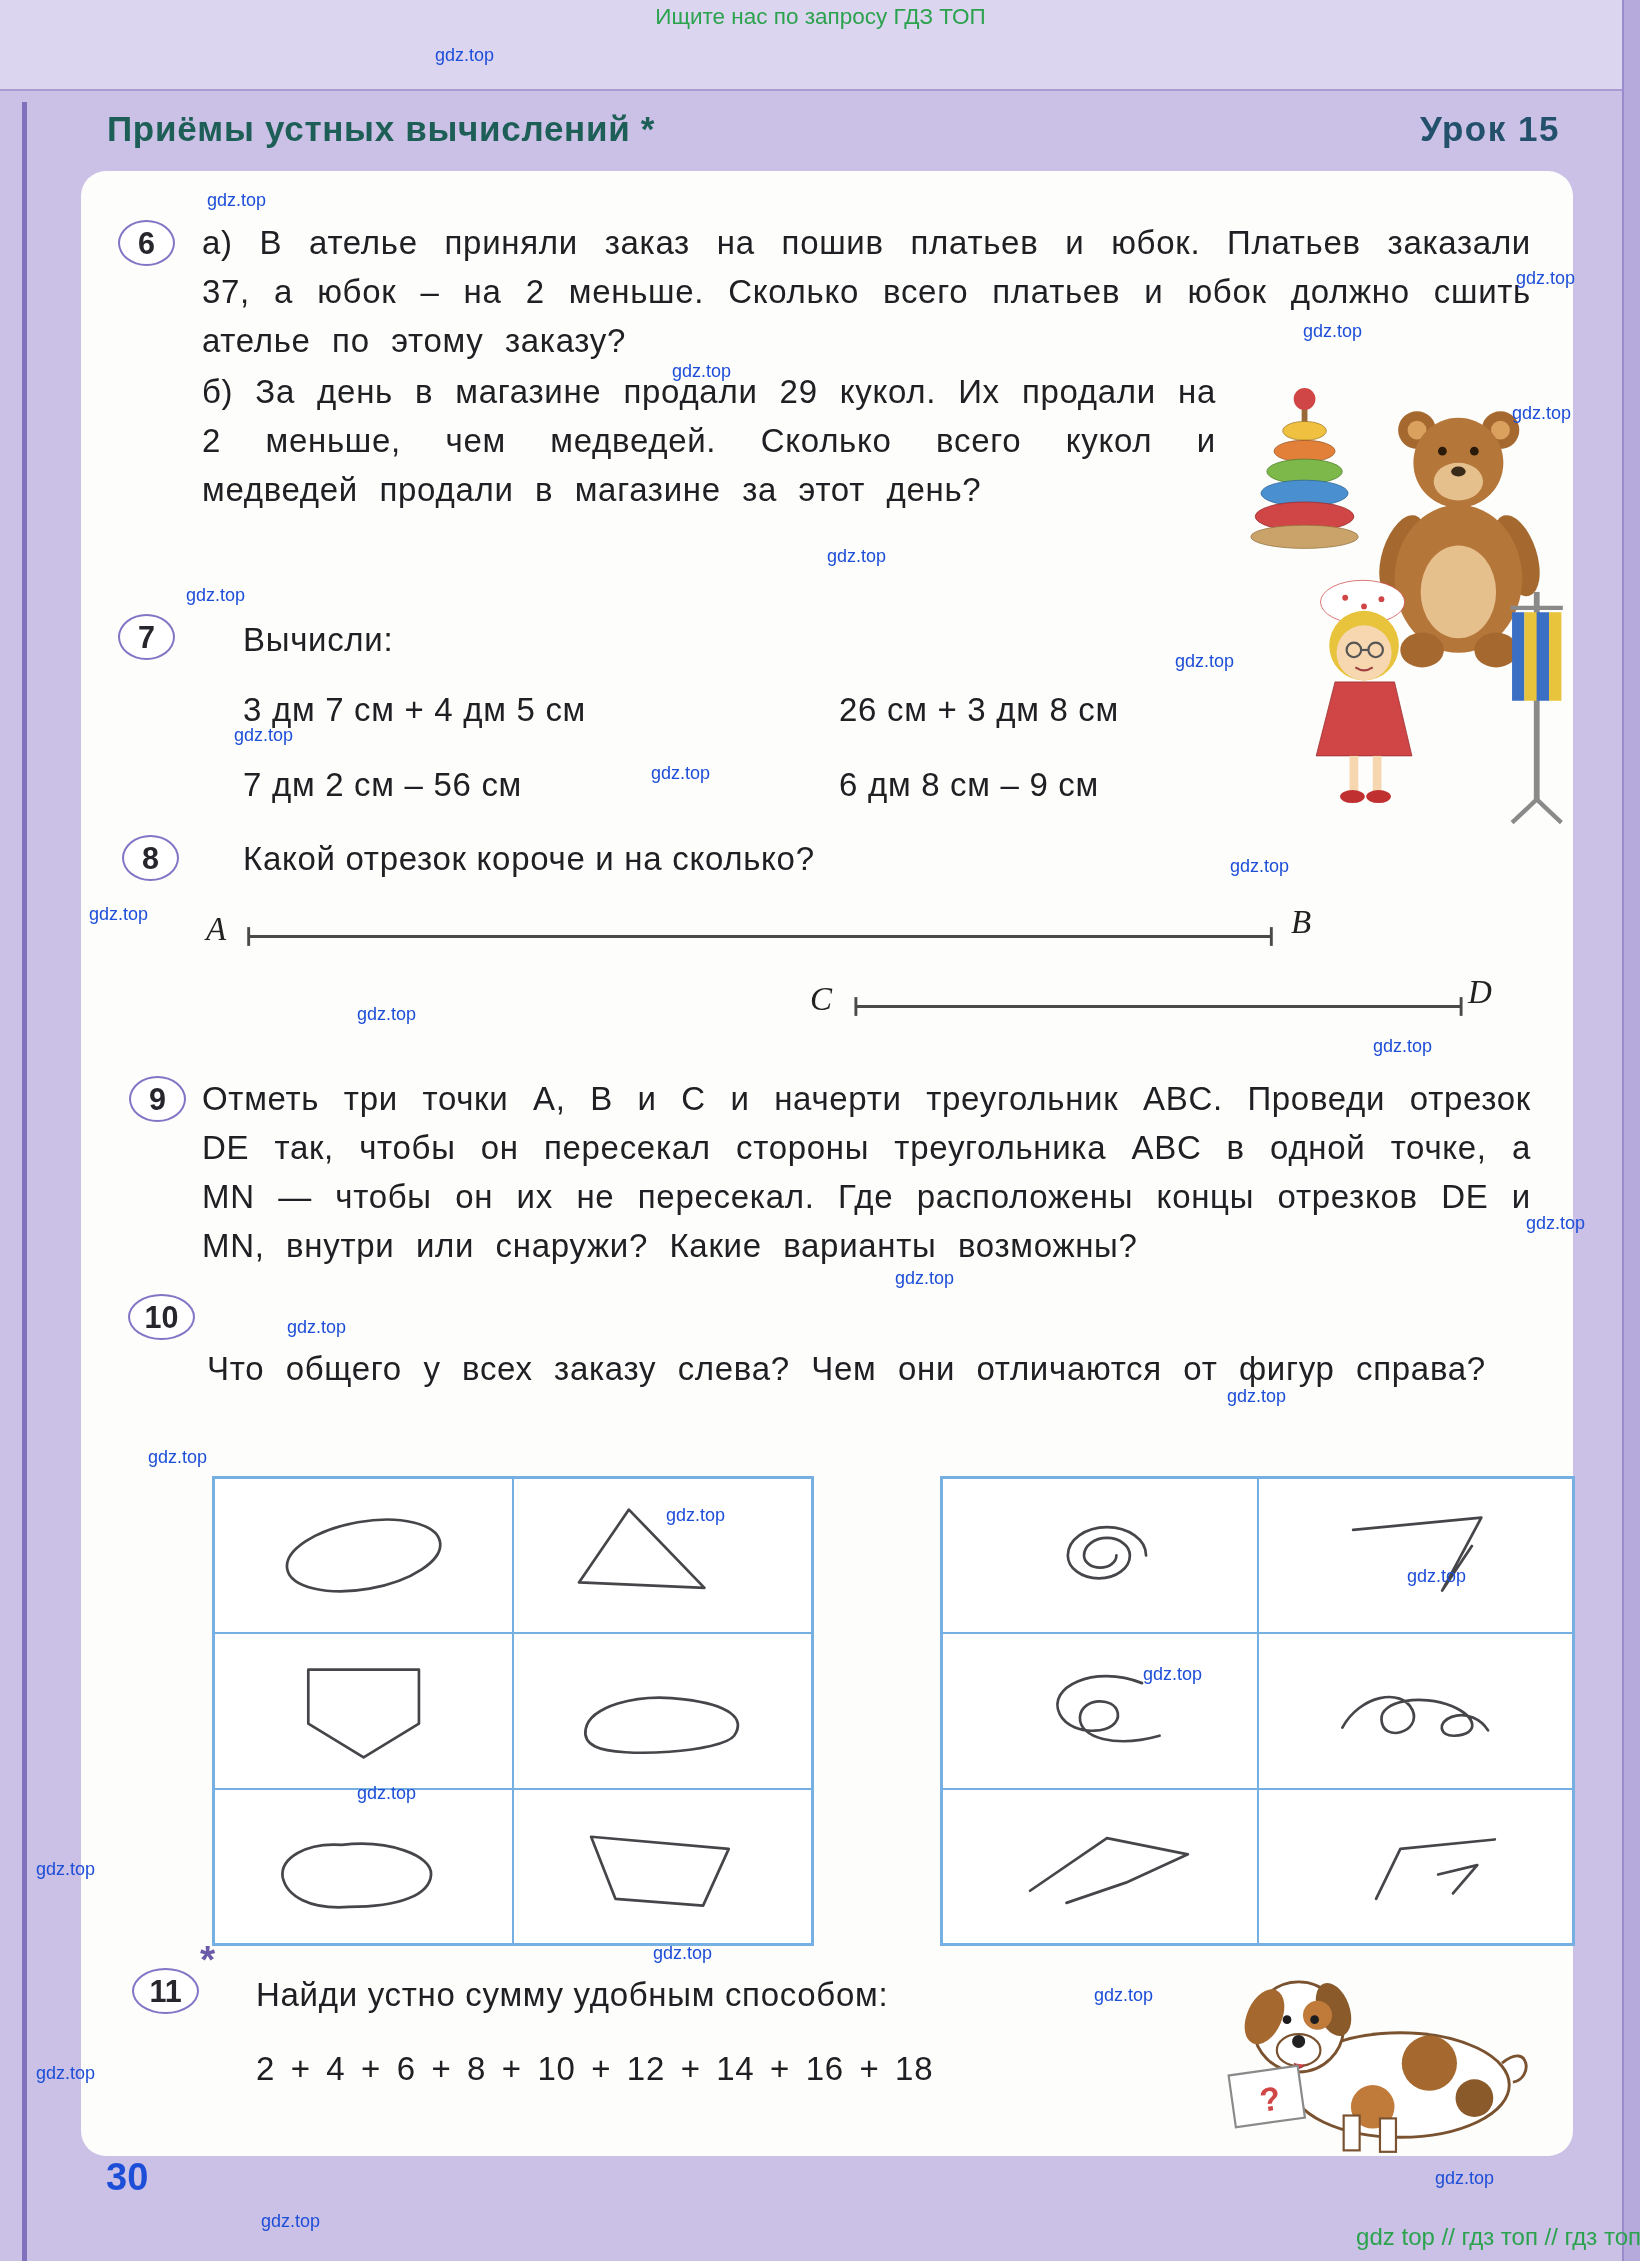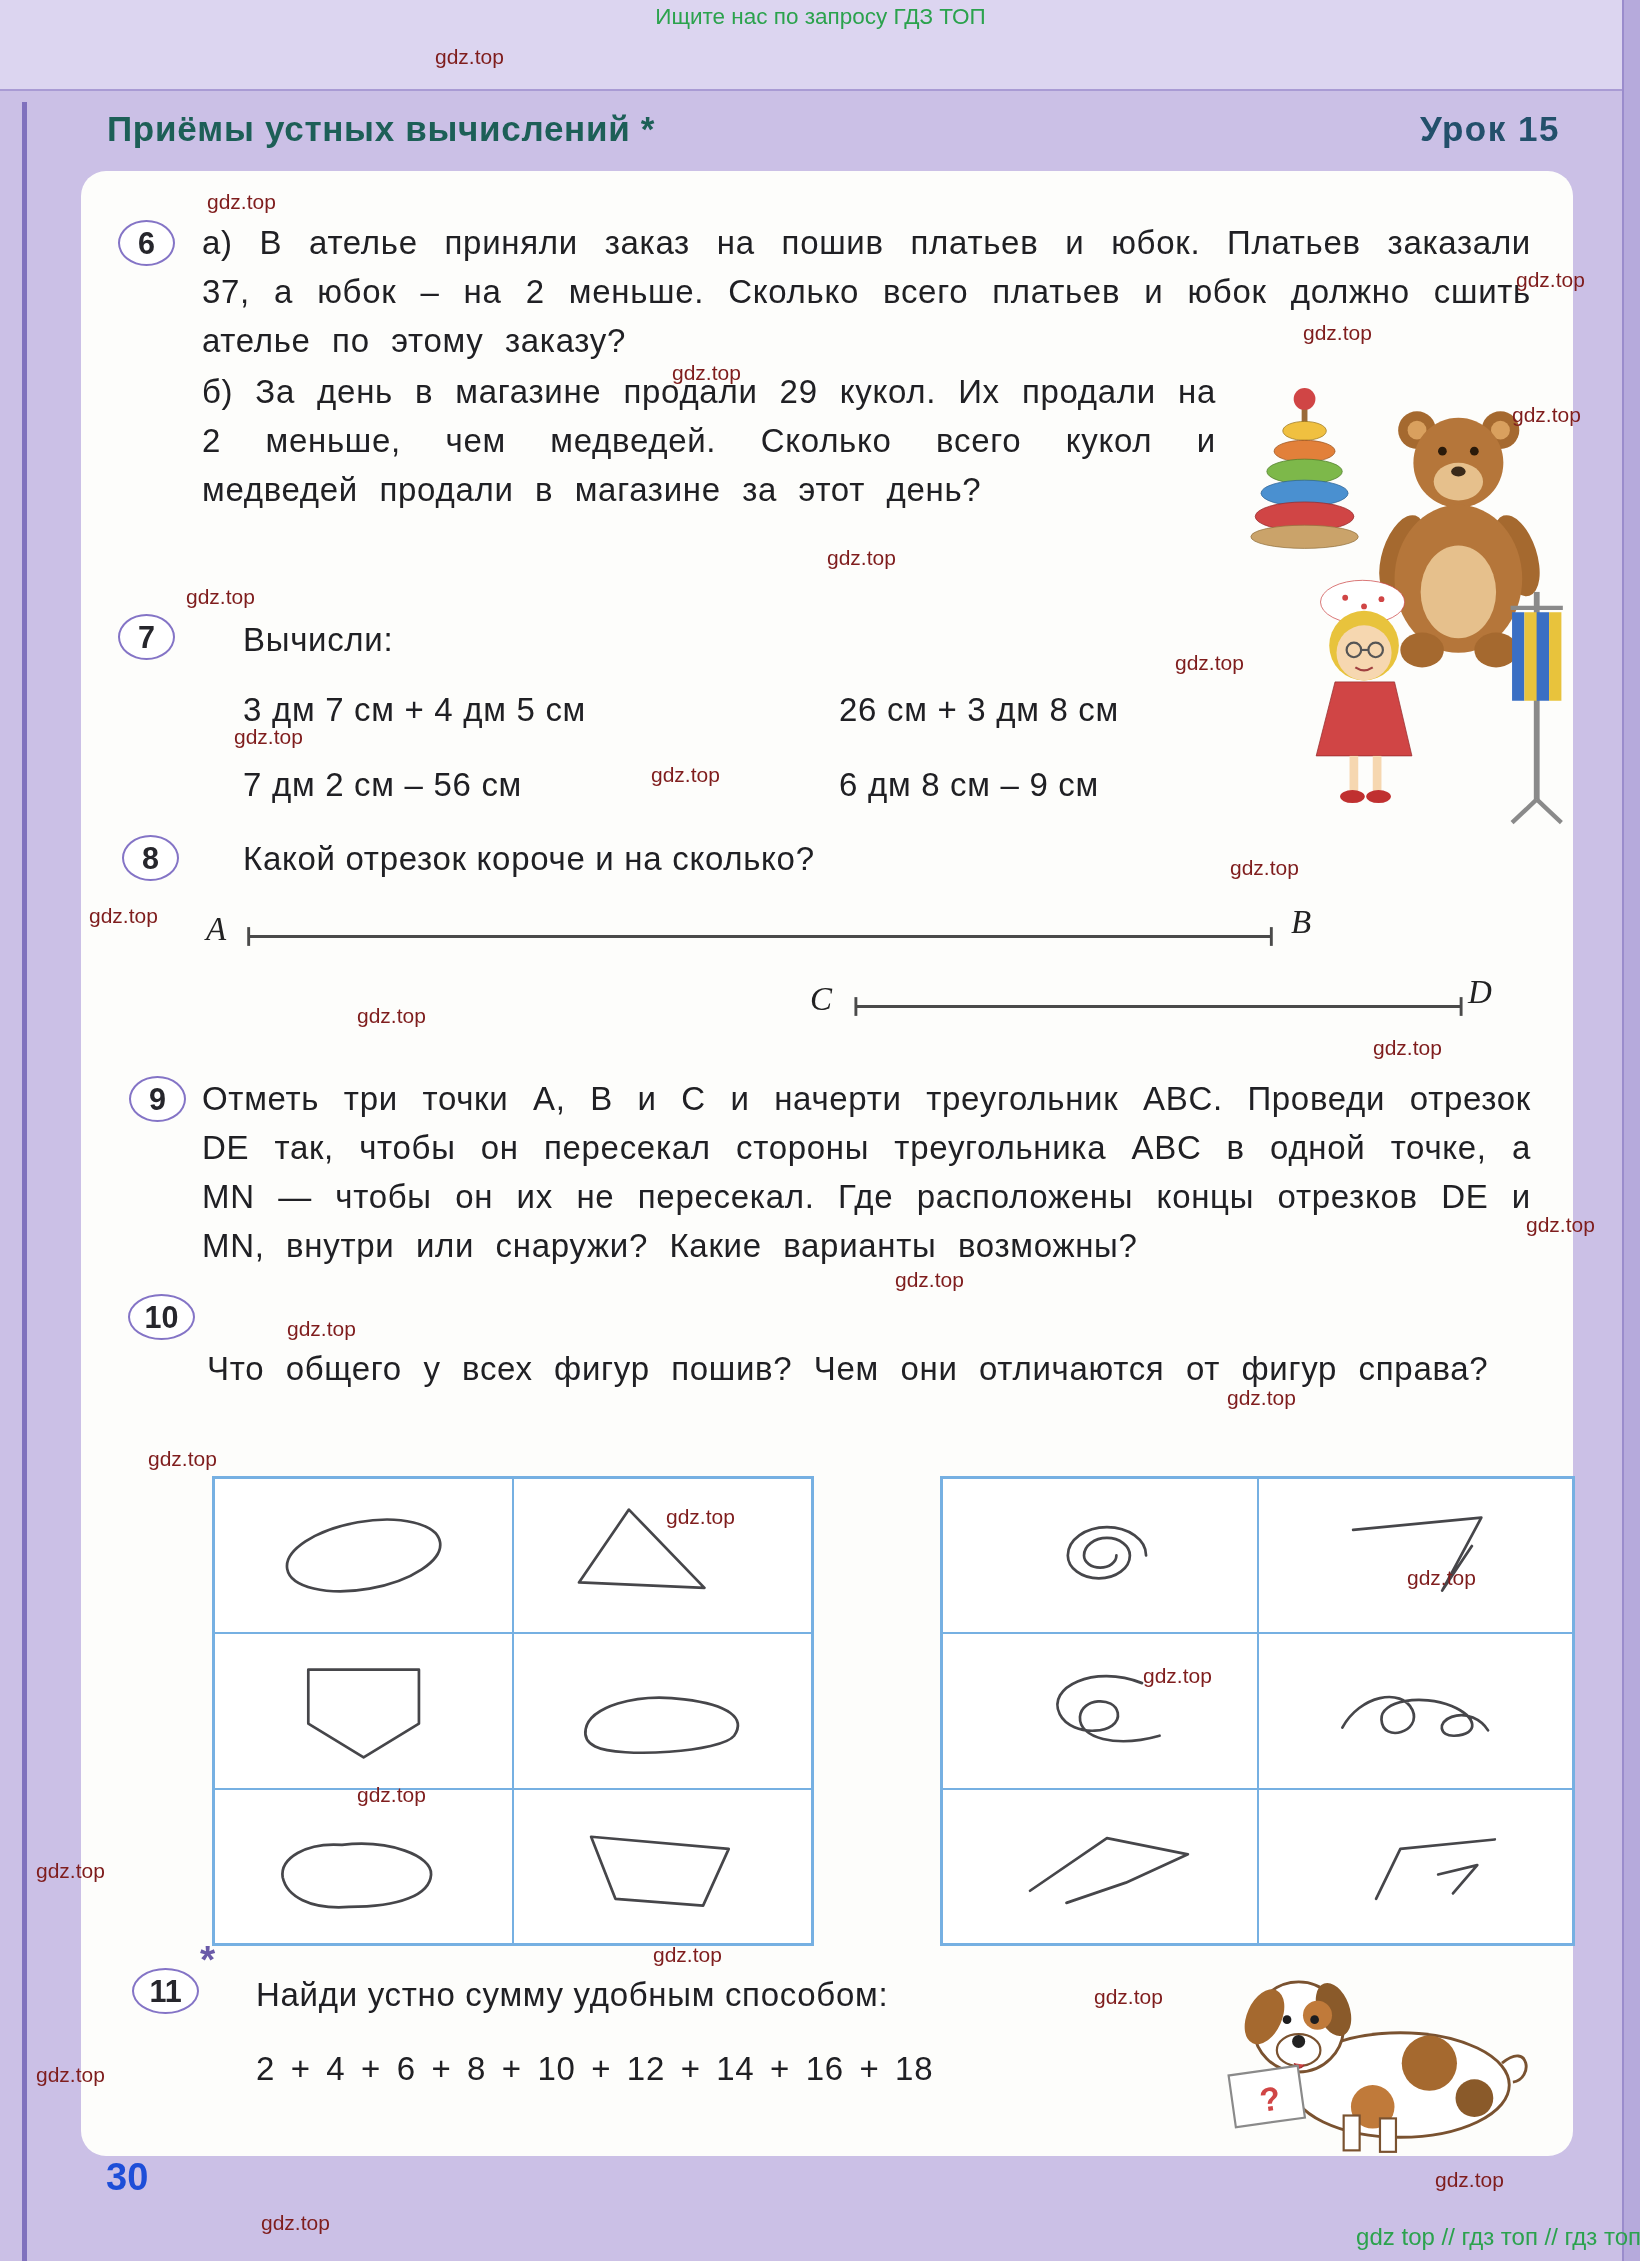--- a/index.html
+++ b/index.html
@@ -12,21 +12,21 @@
   .right-edge{position:absolute;right:0;top:0;width:17.4px;height:100%;
         background:#b6aadc;border-left:2.9px solid #9a8ccc;}
   .promo{position:absolute;top:4.4px;left:0;width:100%;text-align:center;
         color:#2ba24d;font-size:22.5px;}
   .content-sheet{position:absolute;left:81px;top:171px;width:1492px;height:1985px;
         background:#fdfdfb;border-radius:25px;}
   .header-title{position:absolute;left:107px;top:109px;font-size:35px;font-weight:bold;
         color:#1d5f57;letter-spacing:0.7px;}
   .header-lesson{position:absolute;left:1420px;top:109px;font-size:35px;font-weight:bold;
         color:#23506b;letter-spacing:1.5px;}
-  .wm{position:absolute;font-size:21px;color:#7f1d1d;white-space:nowrap;}
+  .wm{position:absolute;font-size:18px;color:#1d4ed8;white-space:nowrap;}
   .pnum{position:absolute;width:57px;height:46px;border:2.9px solid #8474c6;border-radius:50%;
         background:#fff;display:flex;align-items:center;justify-content:center;
         font-size:30.5px;font-weight:bold;color:#26262c;box-sizing:border-box;}
   .pnum.wide{width:67px;}
   .ptext{position:absolute;margin:0;font-size:33px;line-height:49px;color:#202024;
         letter-spacing:0.7px;word-spacing:11.6px;text-align:justify;}
   .expr{position:absolute;font-size:33px;color:#202024;letter-spacing:0.7px;white-space:nowrap;margin-left:41px;}
   .sum-expr{word-spacing:5.8px;}
   .seg-label{position:absolute;font-size:33px;font-style:italic;
         font-family:"Liberation Serif",serif;color:#222;}
@@ -152,21 +152,21 @@
   <span class="seg-label" style="left:1468px;top:974px;">D</span>
 
   <div class="pnum" style="left:129px;top:1076px;">
     <span>9</span>
   </div>
   <p class="ptext" style="left:202px;top:1074px;width:1329px;">Отметь три точки A, B и C и начерти треугольник ABC. Проведи отрезок DE так, чтобы он пересекал стороны треугольника ABC в одной точке, а MN — чтобы он их не пересекал. Где расположены концы отрезков DE и MN, внутри или снаружи? Какие варианты возможны?</p>
 
   <div class="pnum wide" style="left:128px;top:1294px;">
     <span>10</span>
   </div>
-  <p class="ptext" style="left:207px;top:1344px;width:1328px;">Что общего у всех фигур пошив? Чем они отличаются от фигур справа?</p>
+  <p class="ptext" style="left:207px;top:1344px;width:1328px;">Что общего у всех заказу слева? Чем они отличаются от фигур справа?</p>
 
   <div class="grid" style="left:212px;top:1476px;width:598px;height:466px;">
     <div class="cell">
       <svg class="shape" style="width:92%;height:88%;" viewBox="0 0 400 200">
         <ellipse cx="200" cy="100" rx="115" ry="50" transform="rotate(-10 200 100)"></ellipse>
       </svg>
     </div>
     <div class="cell">
       <svg class="shape" style="width:92%;height:88%;" viewBox="0 0 400 200">
         <path d="M150,32 L262,148 L76,140 Z"></path>

